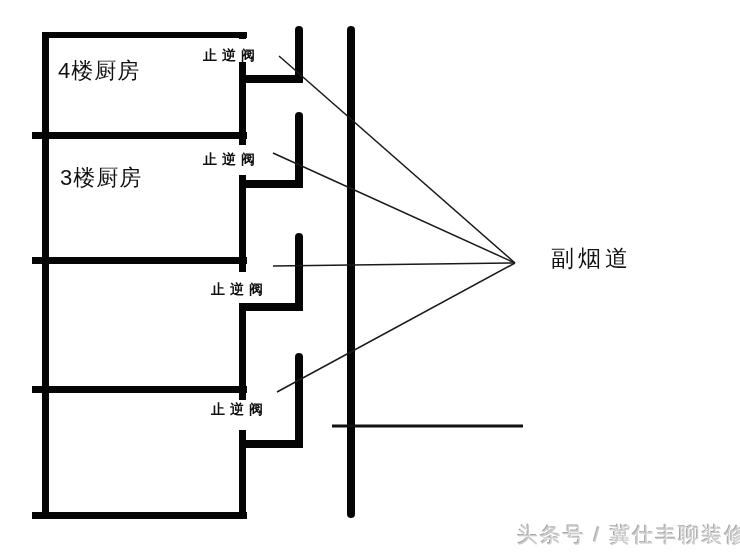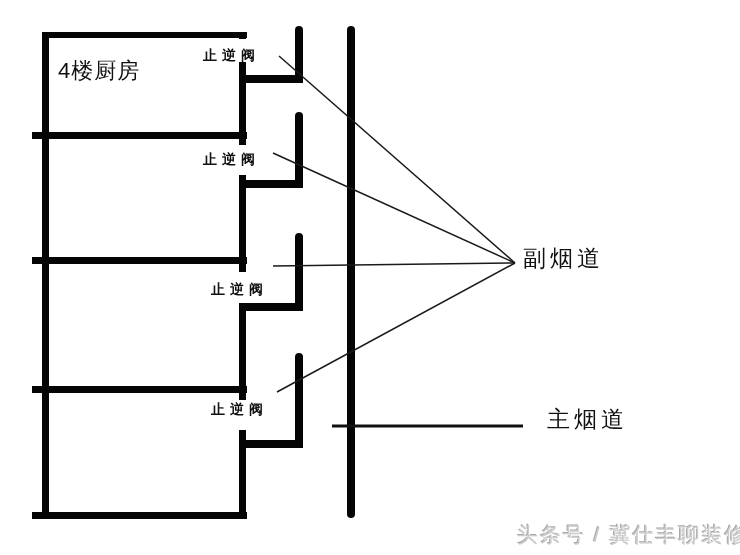--- a/index.html
+++ b/index.html
@@ -58,24 +58,24 @@
 
   <svg class="overlay" width="740" height="555" viewBox="0 0 740 555">
     <line x1="515" y1="263" x2="279" y2="56" stroke="#1a1a1a" stroke-width="1.5"></line>
     <line x1="515" y1="263" x2="273" y2="153" stroke="#1a1a1a" stroke-width="1.5"></line>
     <line x1="515" y1="263" x2="273" y2="266" stroke="#1a1a1a" stroke-width="1.5"></line>
     <line x1="515" y1="263" x2="277" y2="392" stroke="#1a1a1a" stroke-width="1.5"></line>
     <line x1="332" y1="426" x2="523" y2="426" stroke="#111111" stroke-width="3"></line>
   </svg>
 
   <div class="label room-label" style="left:58px;top:56px;">4楼厨房</div>
+  <div class="label room-label" style="left:60px;top:163px;">3楼厨房</div>
 
   <div class="label valve-label" style="left:203px;top:47px;">止逆阀</div>
   <div class="label valve-label" style="left:203px;top:151px;">止逆阀</div>
   <div class="label valve-label" style="left:211px;top:281px;">止逆阀</div>
   <div class="label valve-label" style="left:211px;top:401px;">止逆阀</div>
 
-  <div class="label flue-label" style="left:523px;top:243px;">副烟道</div>
-  <div class="label flue-label" style="left:547px;top:404px;">主烟道</div>
+  <div class="label flue-label" style="left:551px;top:243px;">副烟道</div>
 
   <div class="watermark" style="left:517px;top:521px;">头条号 / 冀仕丰聊装修</div>
 
 </div>
 
 </body></html>

